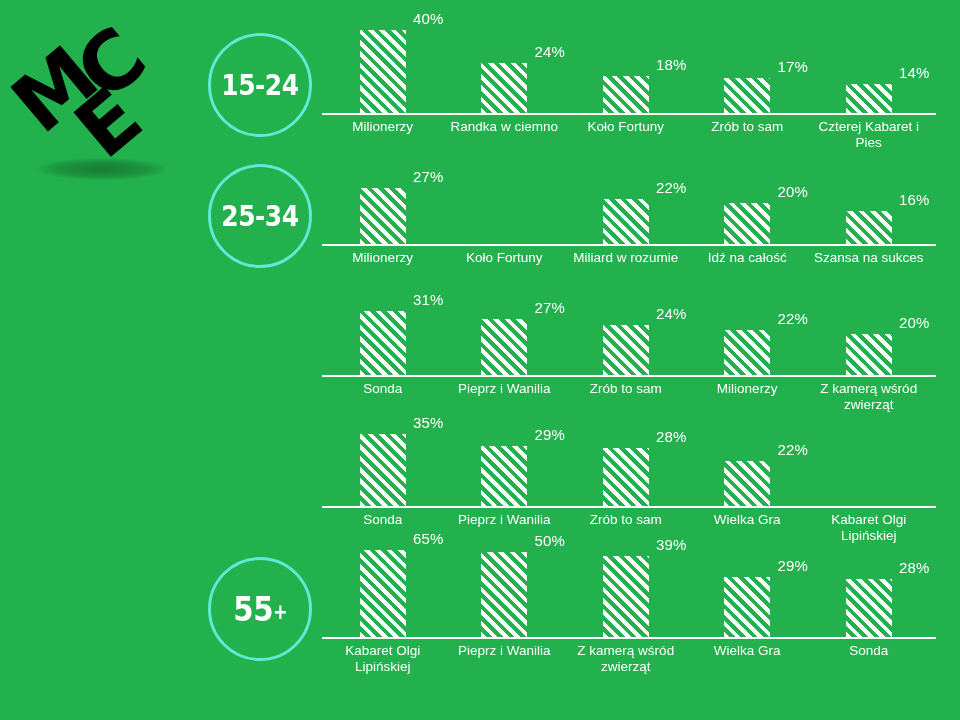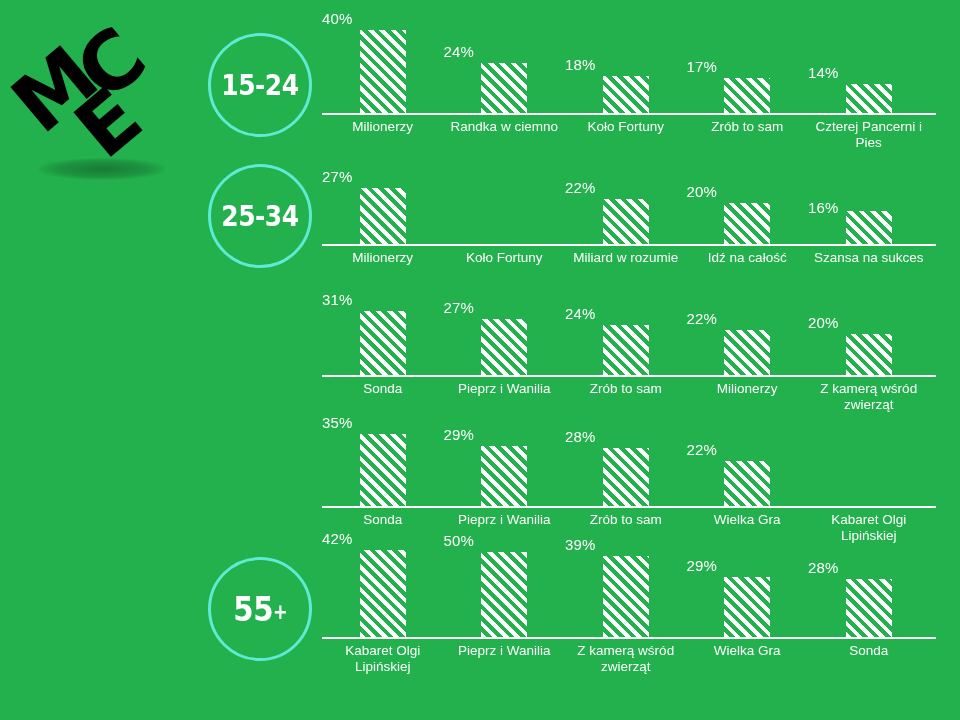--- a/index.html
+++ b/index.html
@@ -147,21 +147,21 @@
         45deg,
         #ffffff 0px,
         #ffffff 4px,
         #22b14c 4px,
         #22b14c 8px);
   }
   .bar-value {
     position: absolute;
     left: 0;
     width: 121.5px;
-    text-align: left;
+    text-align: right;
     color: #ffffff;
     font-family: "Liberation Sans", sans-serif;
     font-size: 15px;
     letter-spacing: 0.01em;
     white-space: nowrap;
   }
 
   .labels {
     position: absolute;
     left: 0;
@@ -224,21 +224,21 @@
             <div class="bar" style="height: 29px;"></div>
             <div class="bar-value" style="bottom: 32px;">14%</div>
           </div>
         </div>
         <div class="baseline"></div>
         <div class="labels">
           <div class="bar-label" data-col="0">Milionerzy</div>
           <div class="bar-label" data-col="1">Randka w ciemno</div>
           <div class="bar-label" data-col="2">Koło Fortuny</div>
           <div class="bar-label" data-col="3">Zrób to sam</div>
-          <div class="bar-label" data-col="4">Czterej Pancerni i Pies</div>
+          <div class="bar-label" data-col="4">Czterej Kabaret i Pies</div>
         </div>
       </div>
     </div>
     <div class="row" data-row="1">
       <div class="age-badge">
         <span class="age-badge-label">25-34</span>
       </div>
       <div class="chart">
         <div class="bars">
           <div class="bar-slot" data-col="0">
@@ -248,21 +248,21 @@
           <div class="bar-slot" data-col="2">
             <div class="bar" style="height: 45px;"></div>
             <div class="bar-value" style="bottom: 48px;">22%</div>
           </div>
           <div class="bar-slot" data-col="3">
             <div class="bar" style="height: 41px;"></div>
             <div class="bar-value" style="bottom: 44px;">20%</div>
           </div>
           <div class="bar-slot" data-col="4">
             <div class="bar" style="height: 33px;"></div>
-            <div class="bar-value" style="bottom: 28px;">16%</div>
+            <div class="bar-value" style="bottom: 36px;">16%</div>
           </div>
         </div>
         <div class="baseline"></div>
         <div class="labels">
           <div class="bar-label" data-col="0">Milionerzy</div>
           <div class="bar-label" data-col="1">Koło Fortuny</div>
           <div class="bar-label" data-col="2">Miliard w rozumie</div>
           <div class="bar-label" data-col="3">Idź na całość</div>
           <div class="bar-label" data-col="4">Szansa na sukces</div>
         </div>
@@ -333,21 +333,21 @@
       </div>
     </div>
     <div class="row" data-row="4">
       <div class="age-badge">
         <span class="age-badge-label plus-style">55<span class="plus">+</span></span>
       </div>
       <div class="chart">
         <div class="bars">
           <div class="bar-slot" data-col="0">
             <div class="bar" style="height: 87px;"></div>
-            <div class="bar-value" style="bottom: 90px;">42%</div>
+            <div class="bar-value" style="bottom: 90px;">65%</div>
           </div>
           <div class="bar-slot" data-col="1">
             <div class="bar" style="height: 85px;"></div>
             <div class="bar-value" style="bottom: 88px;">50%</div>
           </div>
           <div class="bar-slot" data-col="2">
             <div class="bar" style="height: 81px;"></div>
             <div class="bar-value" style="bottom: 84px;">39%</div>
           </div>
           <div class="bar-slot" data-col="3">

